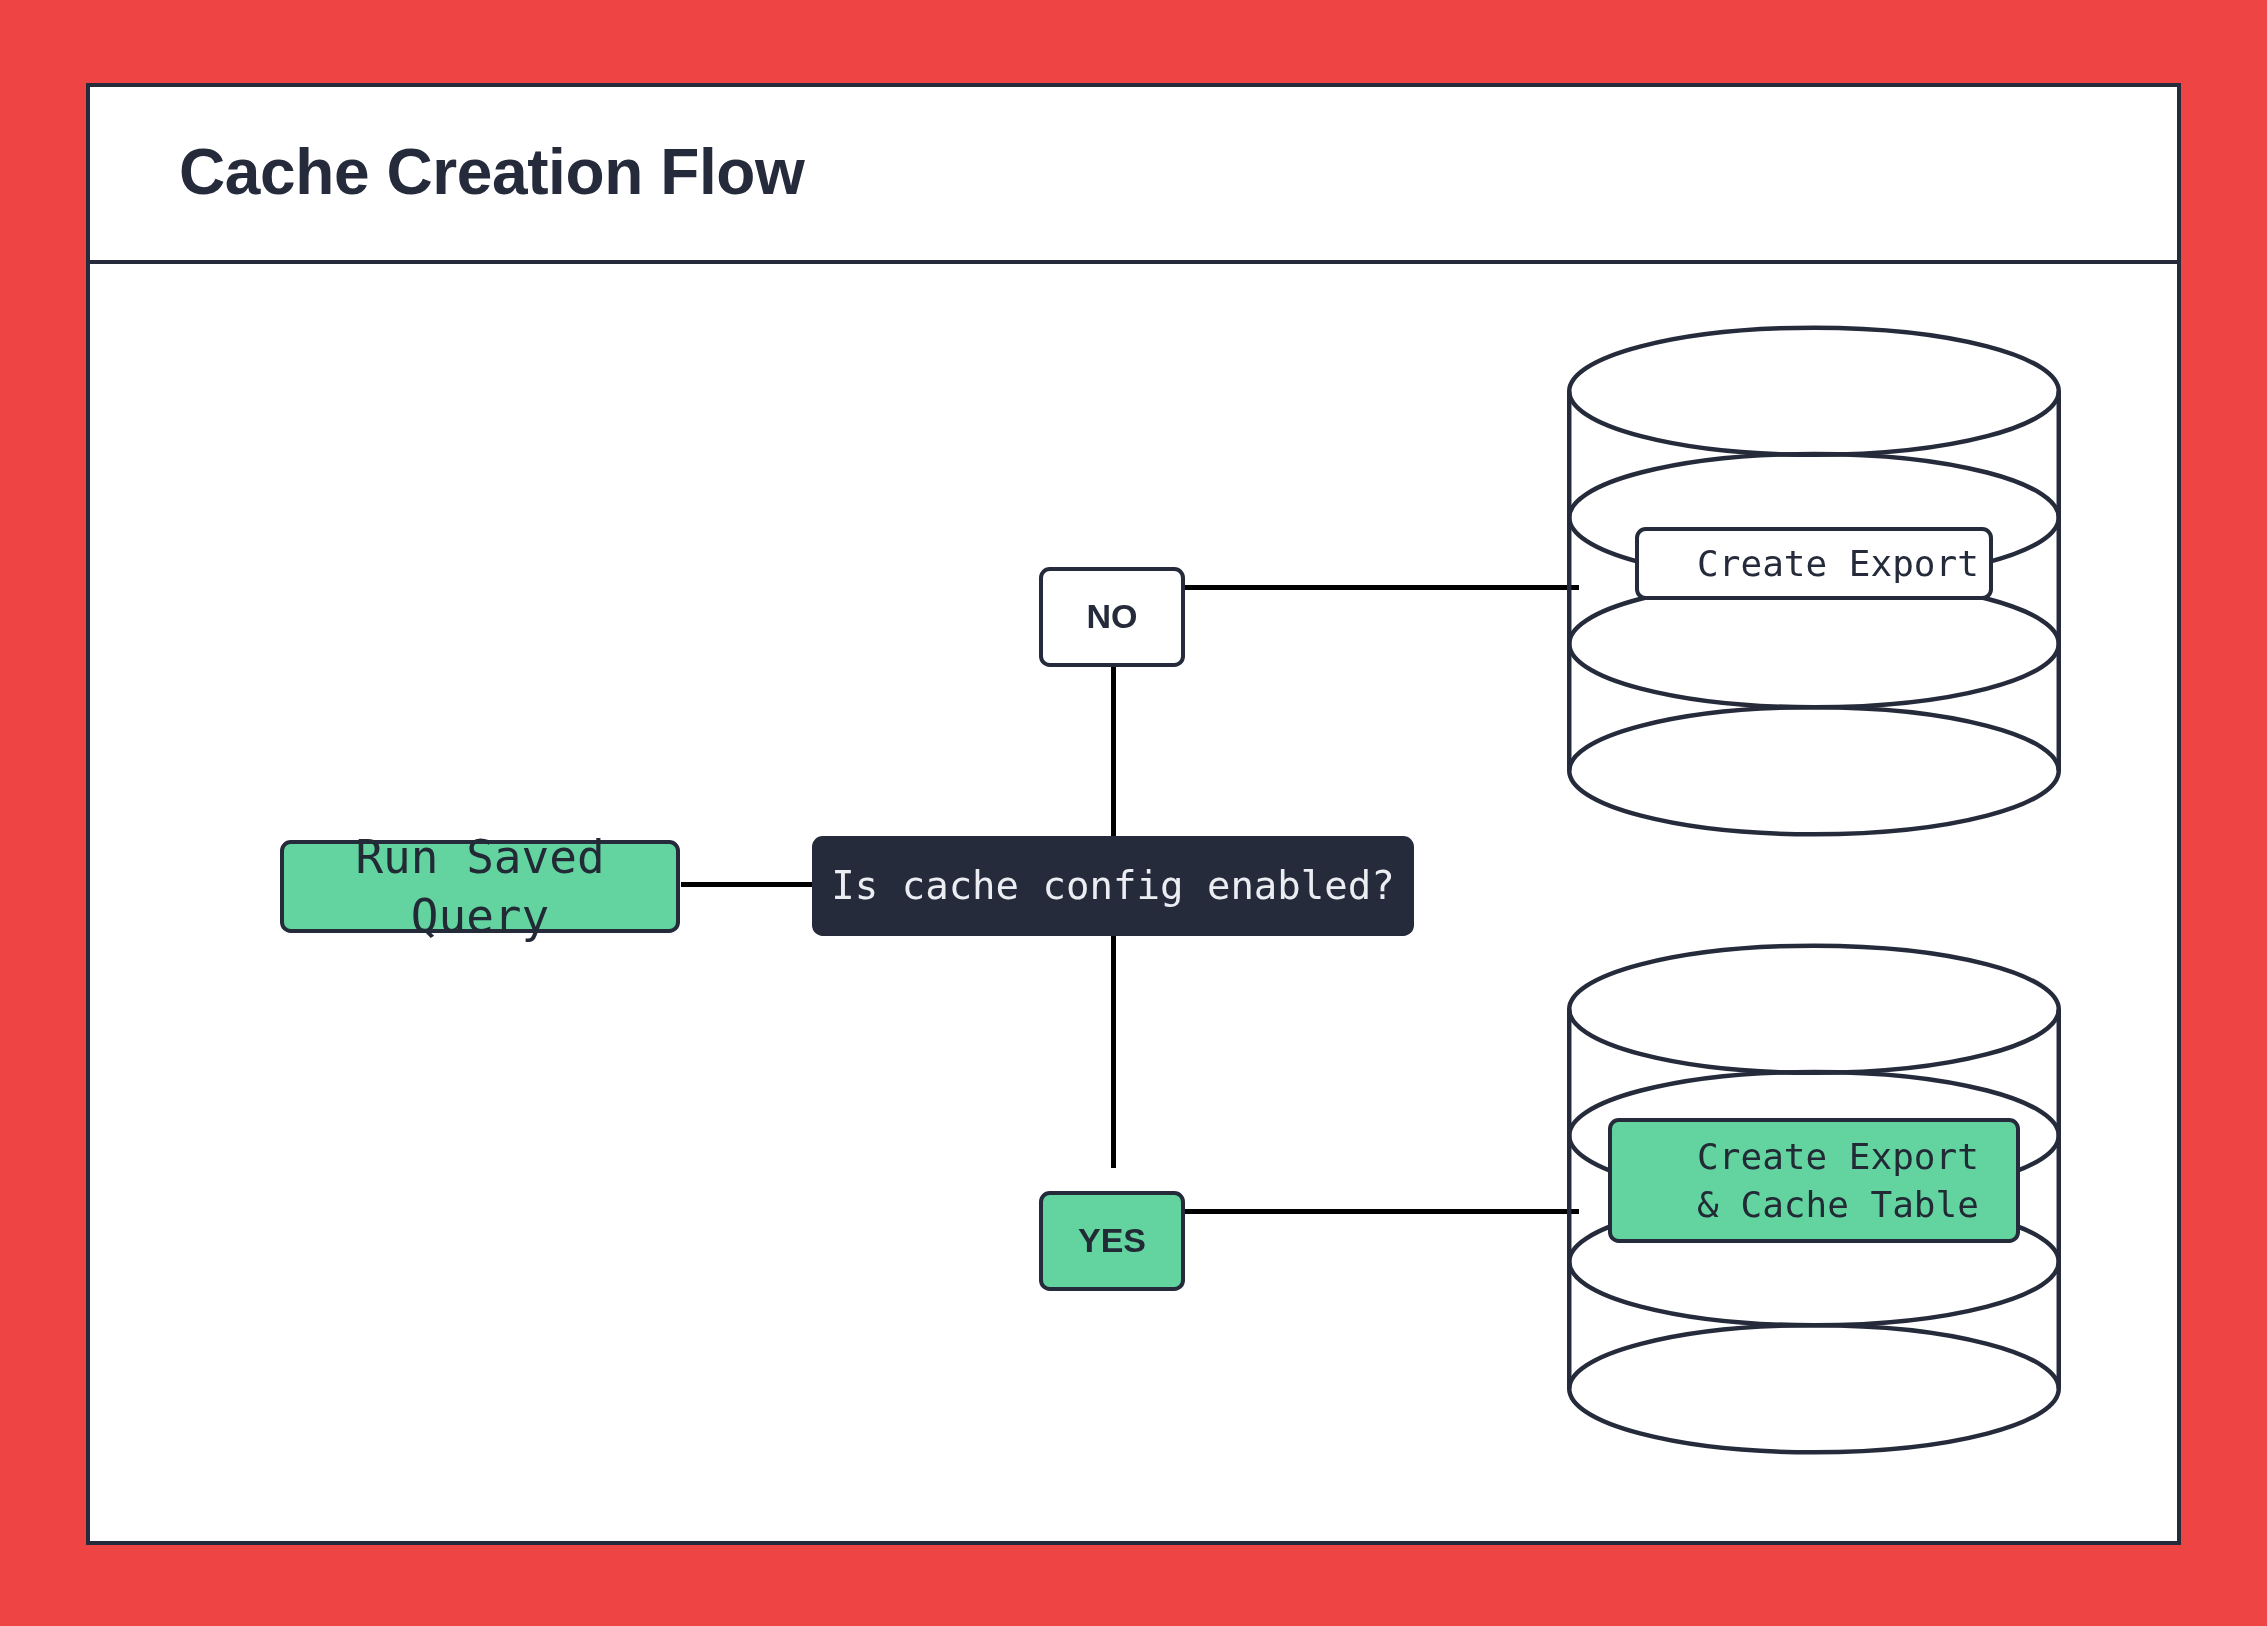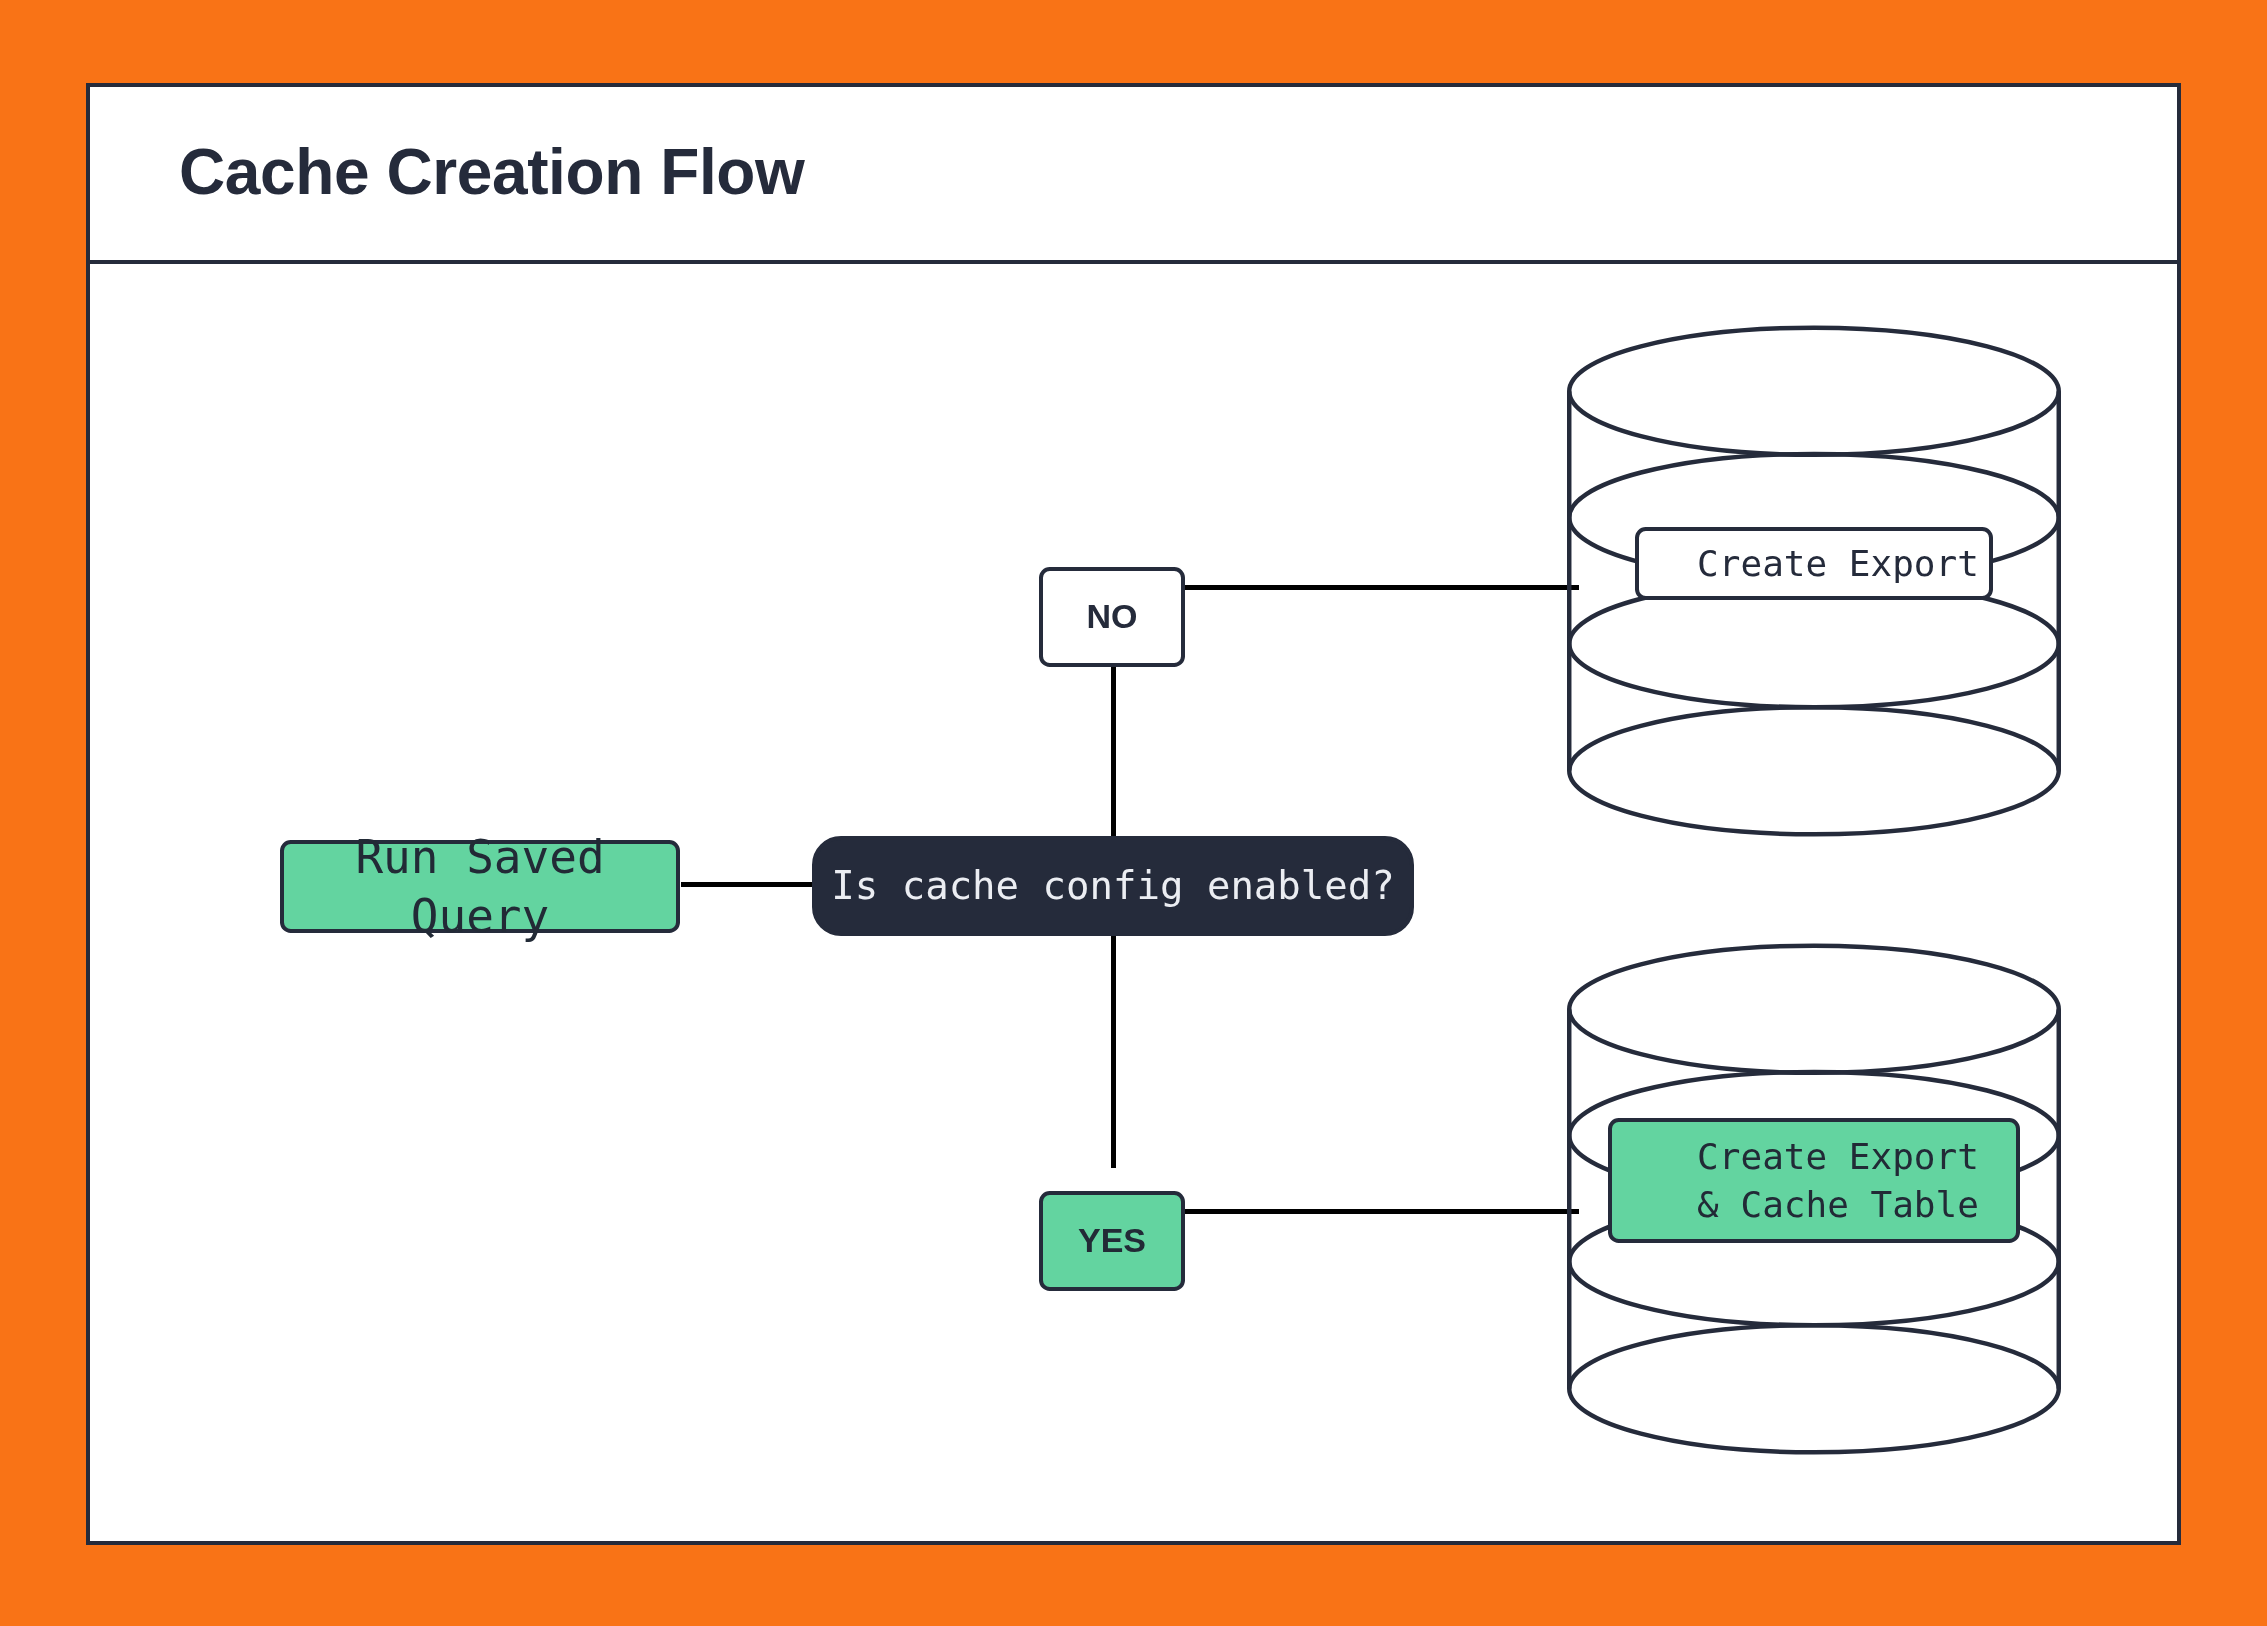--- a/index.html
+++ b/index.html
@@ -11,21 +11,21 @@
     width: 2268px;
     height: 1626px;
     font-family: "Liberation Sans", sans-serif;
     overflow: hidden;
   }
 
   #stage {
     position: relative;
     width: 2268px;
     height: 1626px;
-    background: #f97316;
+    background: #ef4444;
   }
 
   
   .frame {
     position: absolute;
     left: 86px;
     top: 83px;
     width: 2095px;
     height: 1462px;
     border: 4.5px solid #252b3b;
@@ -81,21 +81,20 @@
     color: #222a36;
   }
   .node.white {
     background: #ffffff;
     color: #252b3b;
   }
   .node.dark {
     background: #252b3b;
     color: #ebedf2;
     border-color: #252b3b;
-    border-radius: 29px;
   }
 
   .label-pill {
     font-family: "Liberation Sans", sans-serif;
     font-weight: 600;
     margin-top: 32px;
   }
 
   
   .cylinder {

